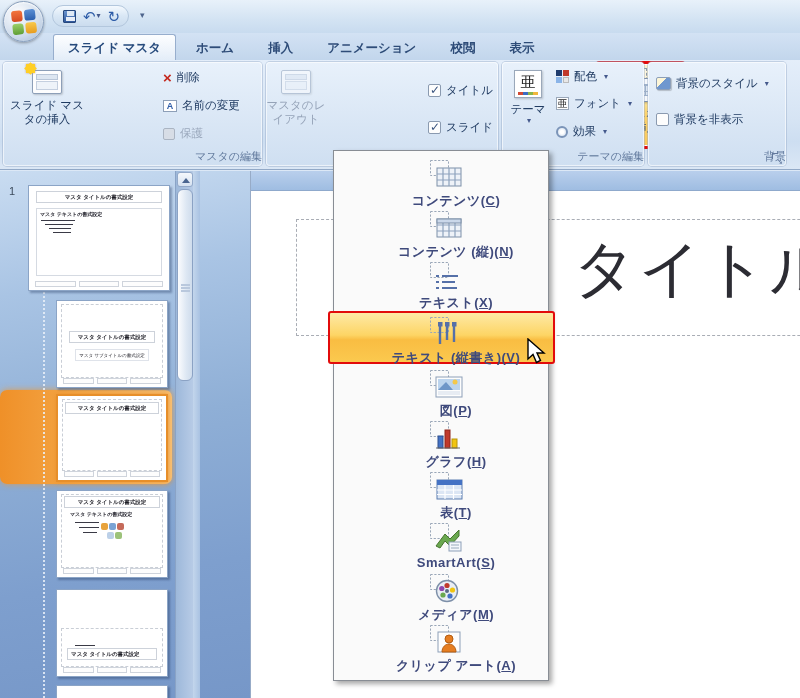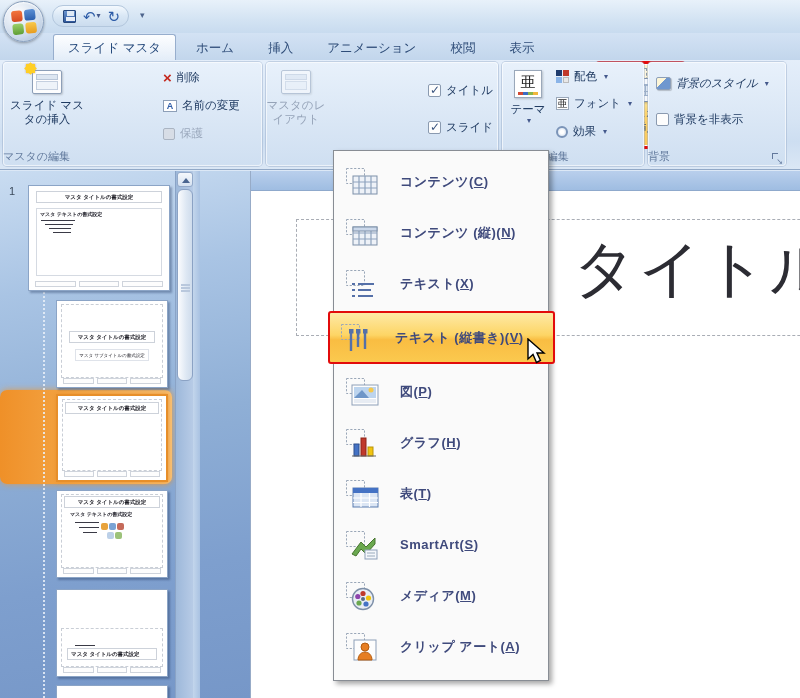--- a/index.html
+++ b/index.html
@@ -24,29 +24,29 @@
   .qat-save { width:13px; height:13px; background:linear-gradient(#6a94cf,#30589c); border:1px solid #27487e; border-radius:1px; position:relative; }
   .qat-save::before { content:""; position:absolute; left:3px; top:0; width:7px; height:5px; background:#dfe9f5; }
   .qat-save::after { content:""; position:absolute; left:2px; bottom:1px; width:9px; height:4px; background:#e8eef8; }
   .mini-down { font-size:8px; color:#44598c; margin-left:1px; }
   .qat-more { position:absolute; left:140px; top:10px; font-size:9px; color:#4e648c; }
   .title-text { position:absolute; right:8px; top:9px; font-size:12px; color:#4d5f76; letter-spacing:.2px; }
 
   
   .tabrow { position:absolute; left:0; top:33px; width:800px; height:27px;
     background:linear-gradient(#d3e2f4,#c2d6ec); padding-left:53px; display:flex; align-items:flex-end; }
-  .tab { height:24px; padding:4px 14px 0; font-size:12.5px; color:#2e4c78; margin-right:6px; border-radius:3px 3px 0 0; }
+  .tab { height:24px; padding:4px 14px 0; font-size:12.5px; color:#2e4c78; margin-right:6px; border-radius:3px 3px 0 0;font-weight:bold; }
   .tab.active { background:linear-gradient(#fdfeff,#eef4fb 60%,#e3edf8); border:1px solid #97aecd; border-bottom:none; color:#264a7c; height:26px; padding-top:5px; }
 
   
   .ribbon { position:absolute; left:0; top:60px; width:800px; height:110px;
     background:linear-gradient(#e4eefa,#d6e4f4 55%,#cddef1 75%,#dbe7f5); border-bottom:1px solid #92a9c7; }
   .rgroup { position:absolute; top:2px; height:104px; border-radius:4px;
     background:linear-gradient(#e8f1fb,#d9e6f5 60%,#cfdff1); box-shadow:inset 0 0 0 1px rgba(255,255,255,.6), 0 0 0 1px rgba(150,170,200,.45); }
-  .rgroup-label { position:absolute; left:0; bottom:2px; width:100%; text-align:left; font-size:11px; color:#627a9d; }
+  .rgroup-label { position:absolute; left:0; bottom:2px; width:100%; text-align:right; font-size:11px; color:#627a9d; }
   .bigbtn { position:absolute; top:4px; display:flex; flex-direction:column; align-items:center; text-align:center;
     font-size:11.5px; color:#1f3a61; padding-top:4px; border-radius:3px; line-height:1.25; }
   .bigbtn .ic { margin-bottom:4px; position:relative; }
   .bigbtn.disabled { color:#95a3b8; }
   .smallrow { position:absolute; display:flex; align-items:center; gap:5px; font-size:11.5px; color:#1f3a61; }
   .smallrow.disabled { color:#9aa8bc; }
   .slide-ic { width:30px; height:24px; background:#fdfdfe; border:1px solid #8d9fb8; border-radius:2px; position:relative; box-shadow:1px 1px 2px rgba(0,0,0,.18); }
   .slide-ic::before { content:""; position:absolute; left:3px; top:3px; right:3px; height:4px; background:#dde6f1; border:1px solid #b9c6d8; }
   .slide-ic::after { content:""; position:absolute; left:3px; top:10px; right:3px; bottom:3px; background:#eef3f9; border:1px solid #c4cfdf; }
   .star { position:absolute; left:-7px; top:-7px; width:9px; height:9px; background:#ffcf26; z-index:2; box-shadow:0 0 2px #b98; }
@@ -110,21 +110,21 @@
   .splitter { position:absolute; left:193px; top:0; width:7px; height:527px; background:linear-gradient(90deg,#c3d6ec,#a9c2e2); }
 
   .canvas { position:absolute; left:250px; top:0; width:550px; height:527px; background:#fff; overflow:hidden; border-left:1px solid #97abc7; }
   .canvas-band { position:absolute; left:0; top:0; width:550px; height:20px; background:linear-gradient(#b9cfec,#9fbde2); border-bottom:1px solid #8fa9cc; }
   .ph-title-dash { position:absolute; left:45px; top:48px; width:760px; height:117px; border:1px dashed #a9adb5; border-right:none; }
   .slide-title-text { position:absolute; left:322px; top:56px; width:480px; font-size:62px; color:#2c2c33; letter-spacing:2px; white-space:nowrap; }
 
   
   .menu { position:absolute; left:333px; top:150px; width:216px; height:531px; background:#fafafa;
     border:1px solid #888d94; box-shadow:3px 3px 5px rgba(0,0,0,.35); z-index:30; padding-top:5px; }
-  .menu-item { position:relative; height:51px; display:flex; align-items:center; padding-left:11px; }
+  .menu-item { position:relative; height:51px; display:flex; align-items:center; padding-left:11px;flex-direction:column; }
   .menu-item .mi-label { margin-left:19px; font-size:13px; font-weight:bold; color:#3f4a7c; letter-spacing:.5px; }
   .menu-item .mi-label u { text-decoration:underline; }
   .menu-item.highlighted { margin:2px -7px 2px -6px; padding-left:10px; height:53px;
     background:linear-gradient(#fee9a6,#fdd565 45%,#f9bd42 55%,#fbc94f); border:2.5px solid #e20b0b; border-radius:3px; }
   .mi-icon { width:36px; height:30px; flex:0 0 36px; }
 
   
   .cursor { position:absolute; z-index:60; left:526px; top:338px; }
 </style>
 </head>
@@ -232,21 +232,21 @@
       </div>
       <div class="smallrow" style="left:54px; top:62px;">
         <span class="effects-ic"></span>
         <span>効果</span>
           <span class="dd">▾</span>
       </div>
       <div class="rgroup-label">テーマの編集</div>
     </div>
 
     <div class="rgroup" style="left:648px; width:138px;">
-      <div class="smallrow" style="left:8px; top:14px;font-style:italic;">
+      <div class="smallrow" style="left:8px; top:14px;">
         <span class="bgstyle-ic"></span>
         <span>背景のスタイル</span>
           <span class="dd">▾</span>
       </div>
       <div class="smallrow" style="left:8px; top:50px;">
         <span class="checkbox"></span>
         <span>背景を非表示</span>
       </div>
       <div class="rgroup-label">背景</div>
       <div class="dialog-launcher"></div>

